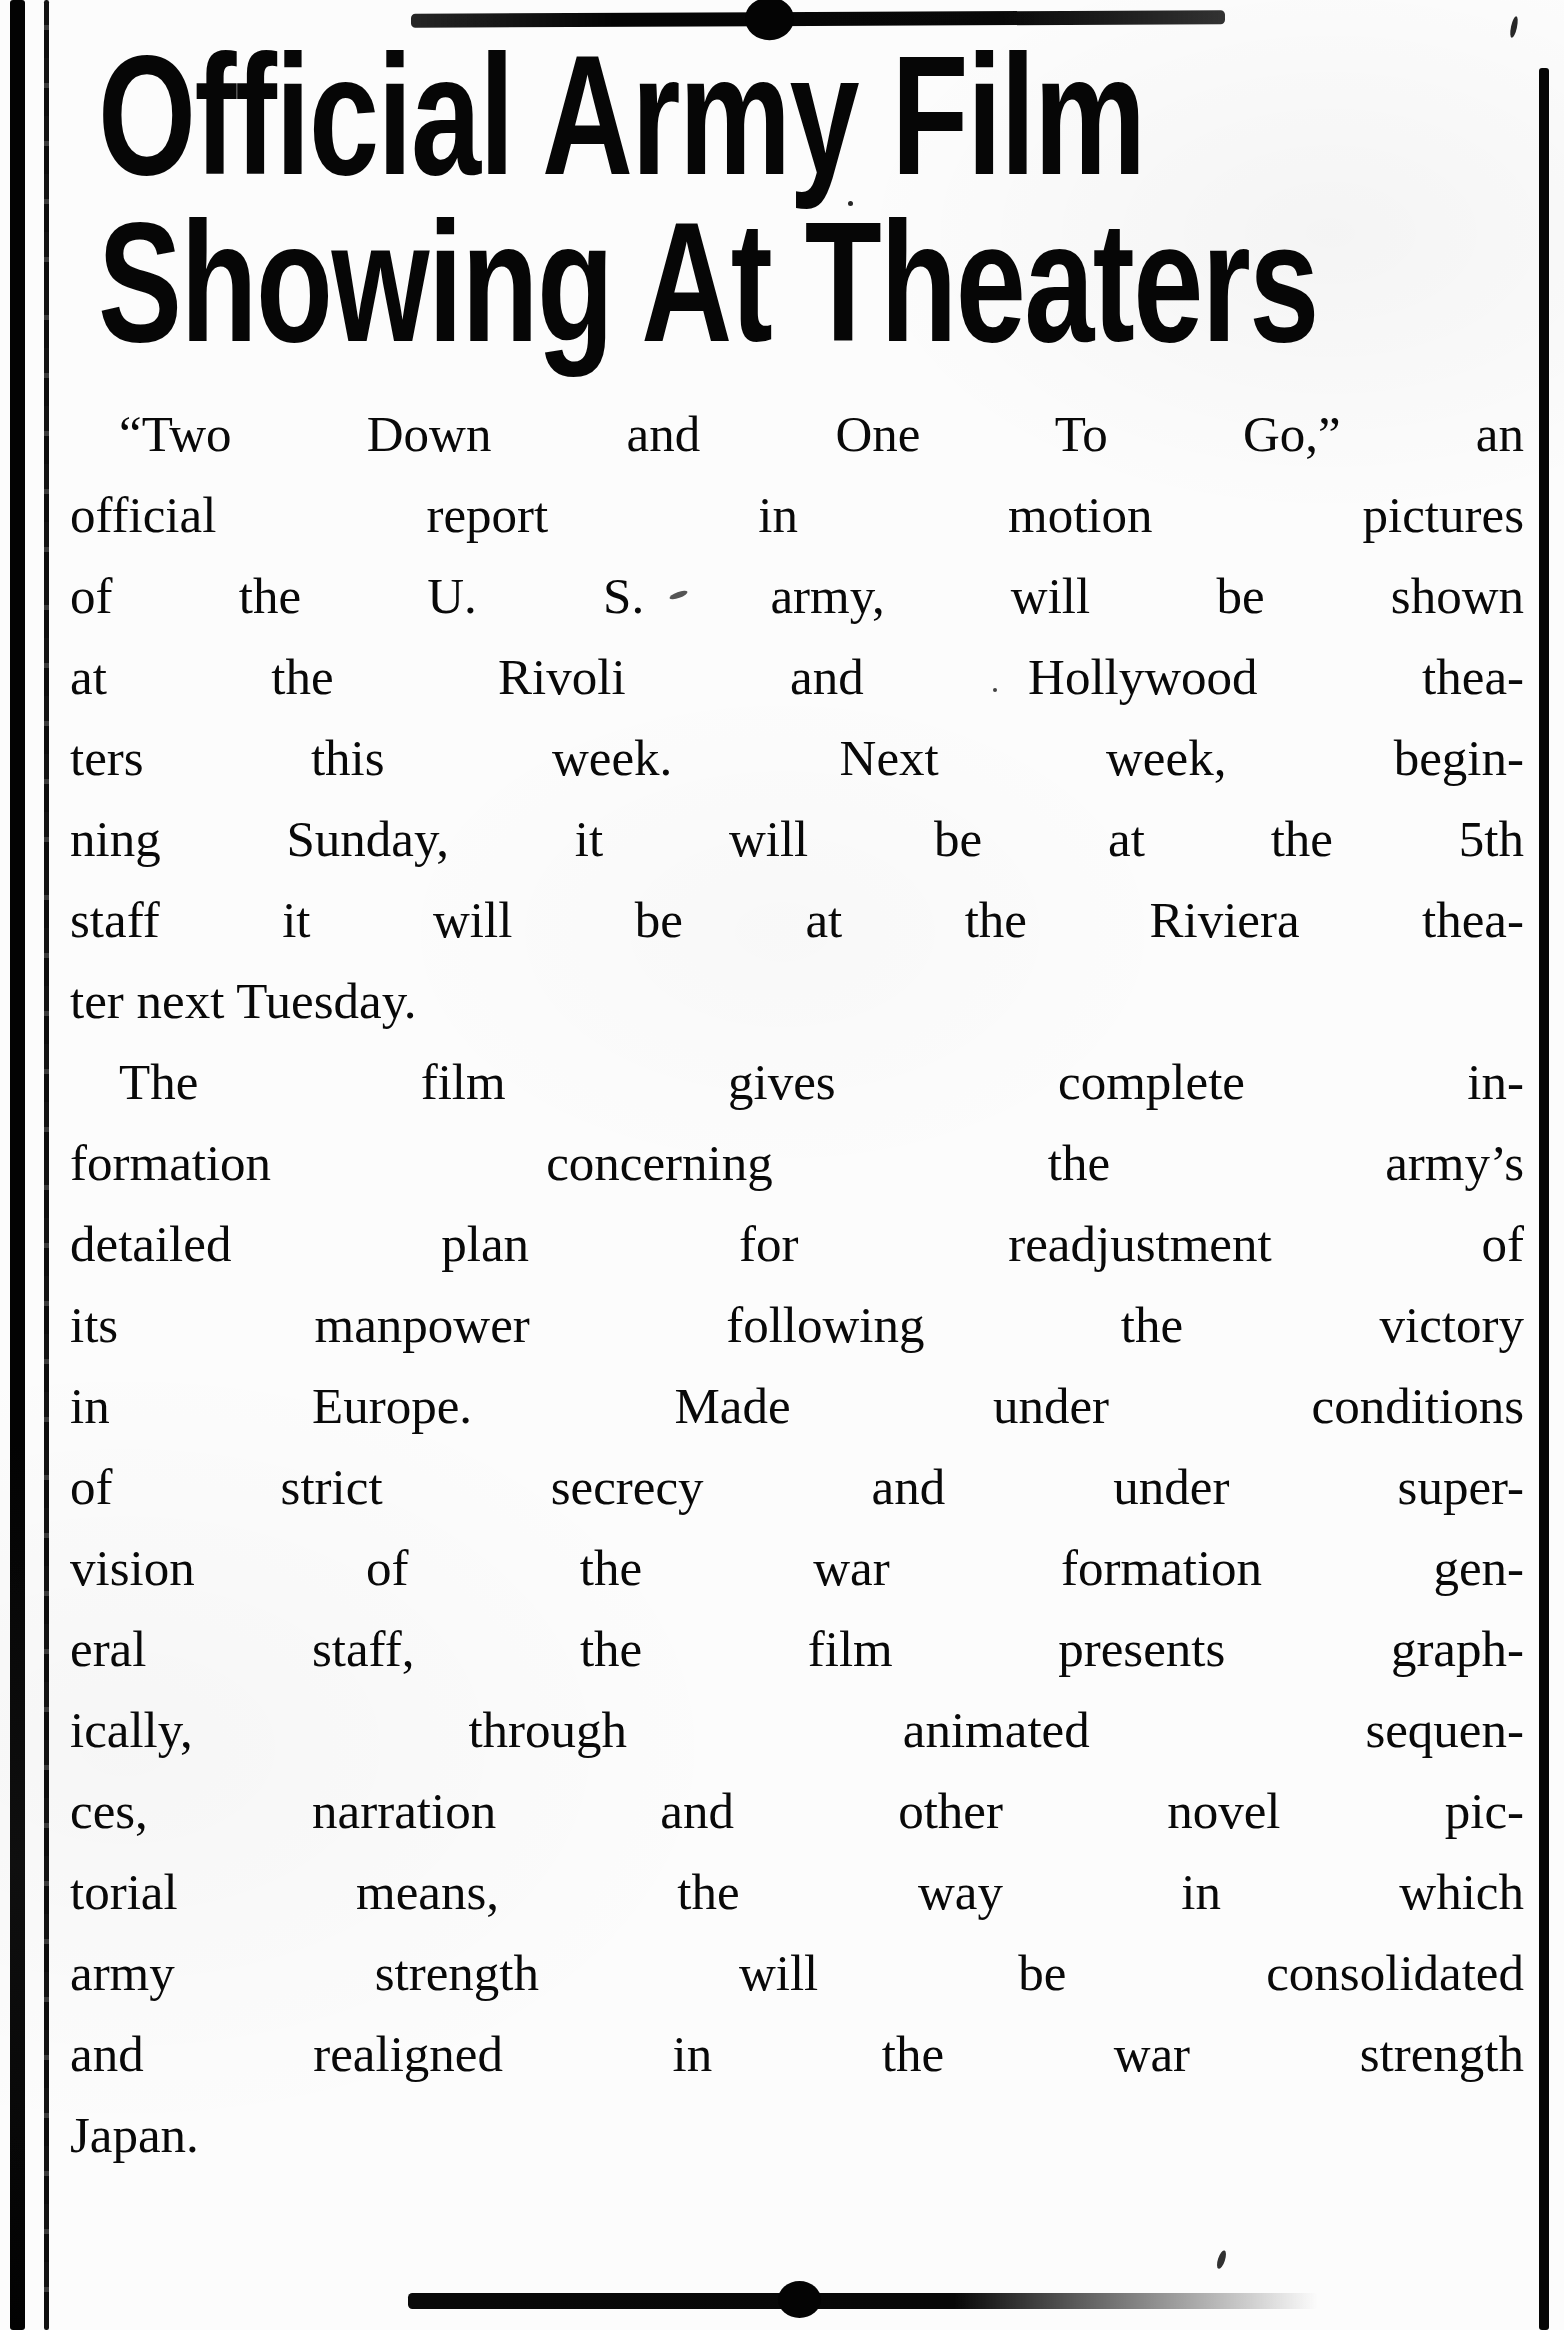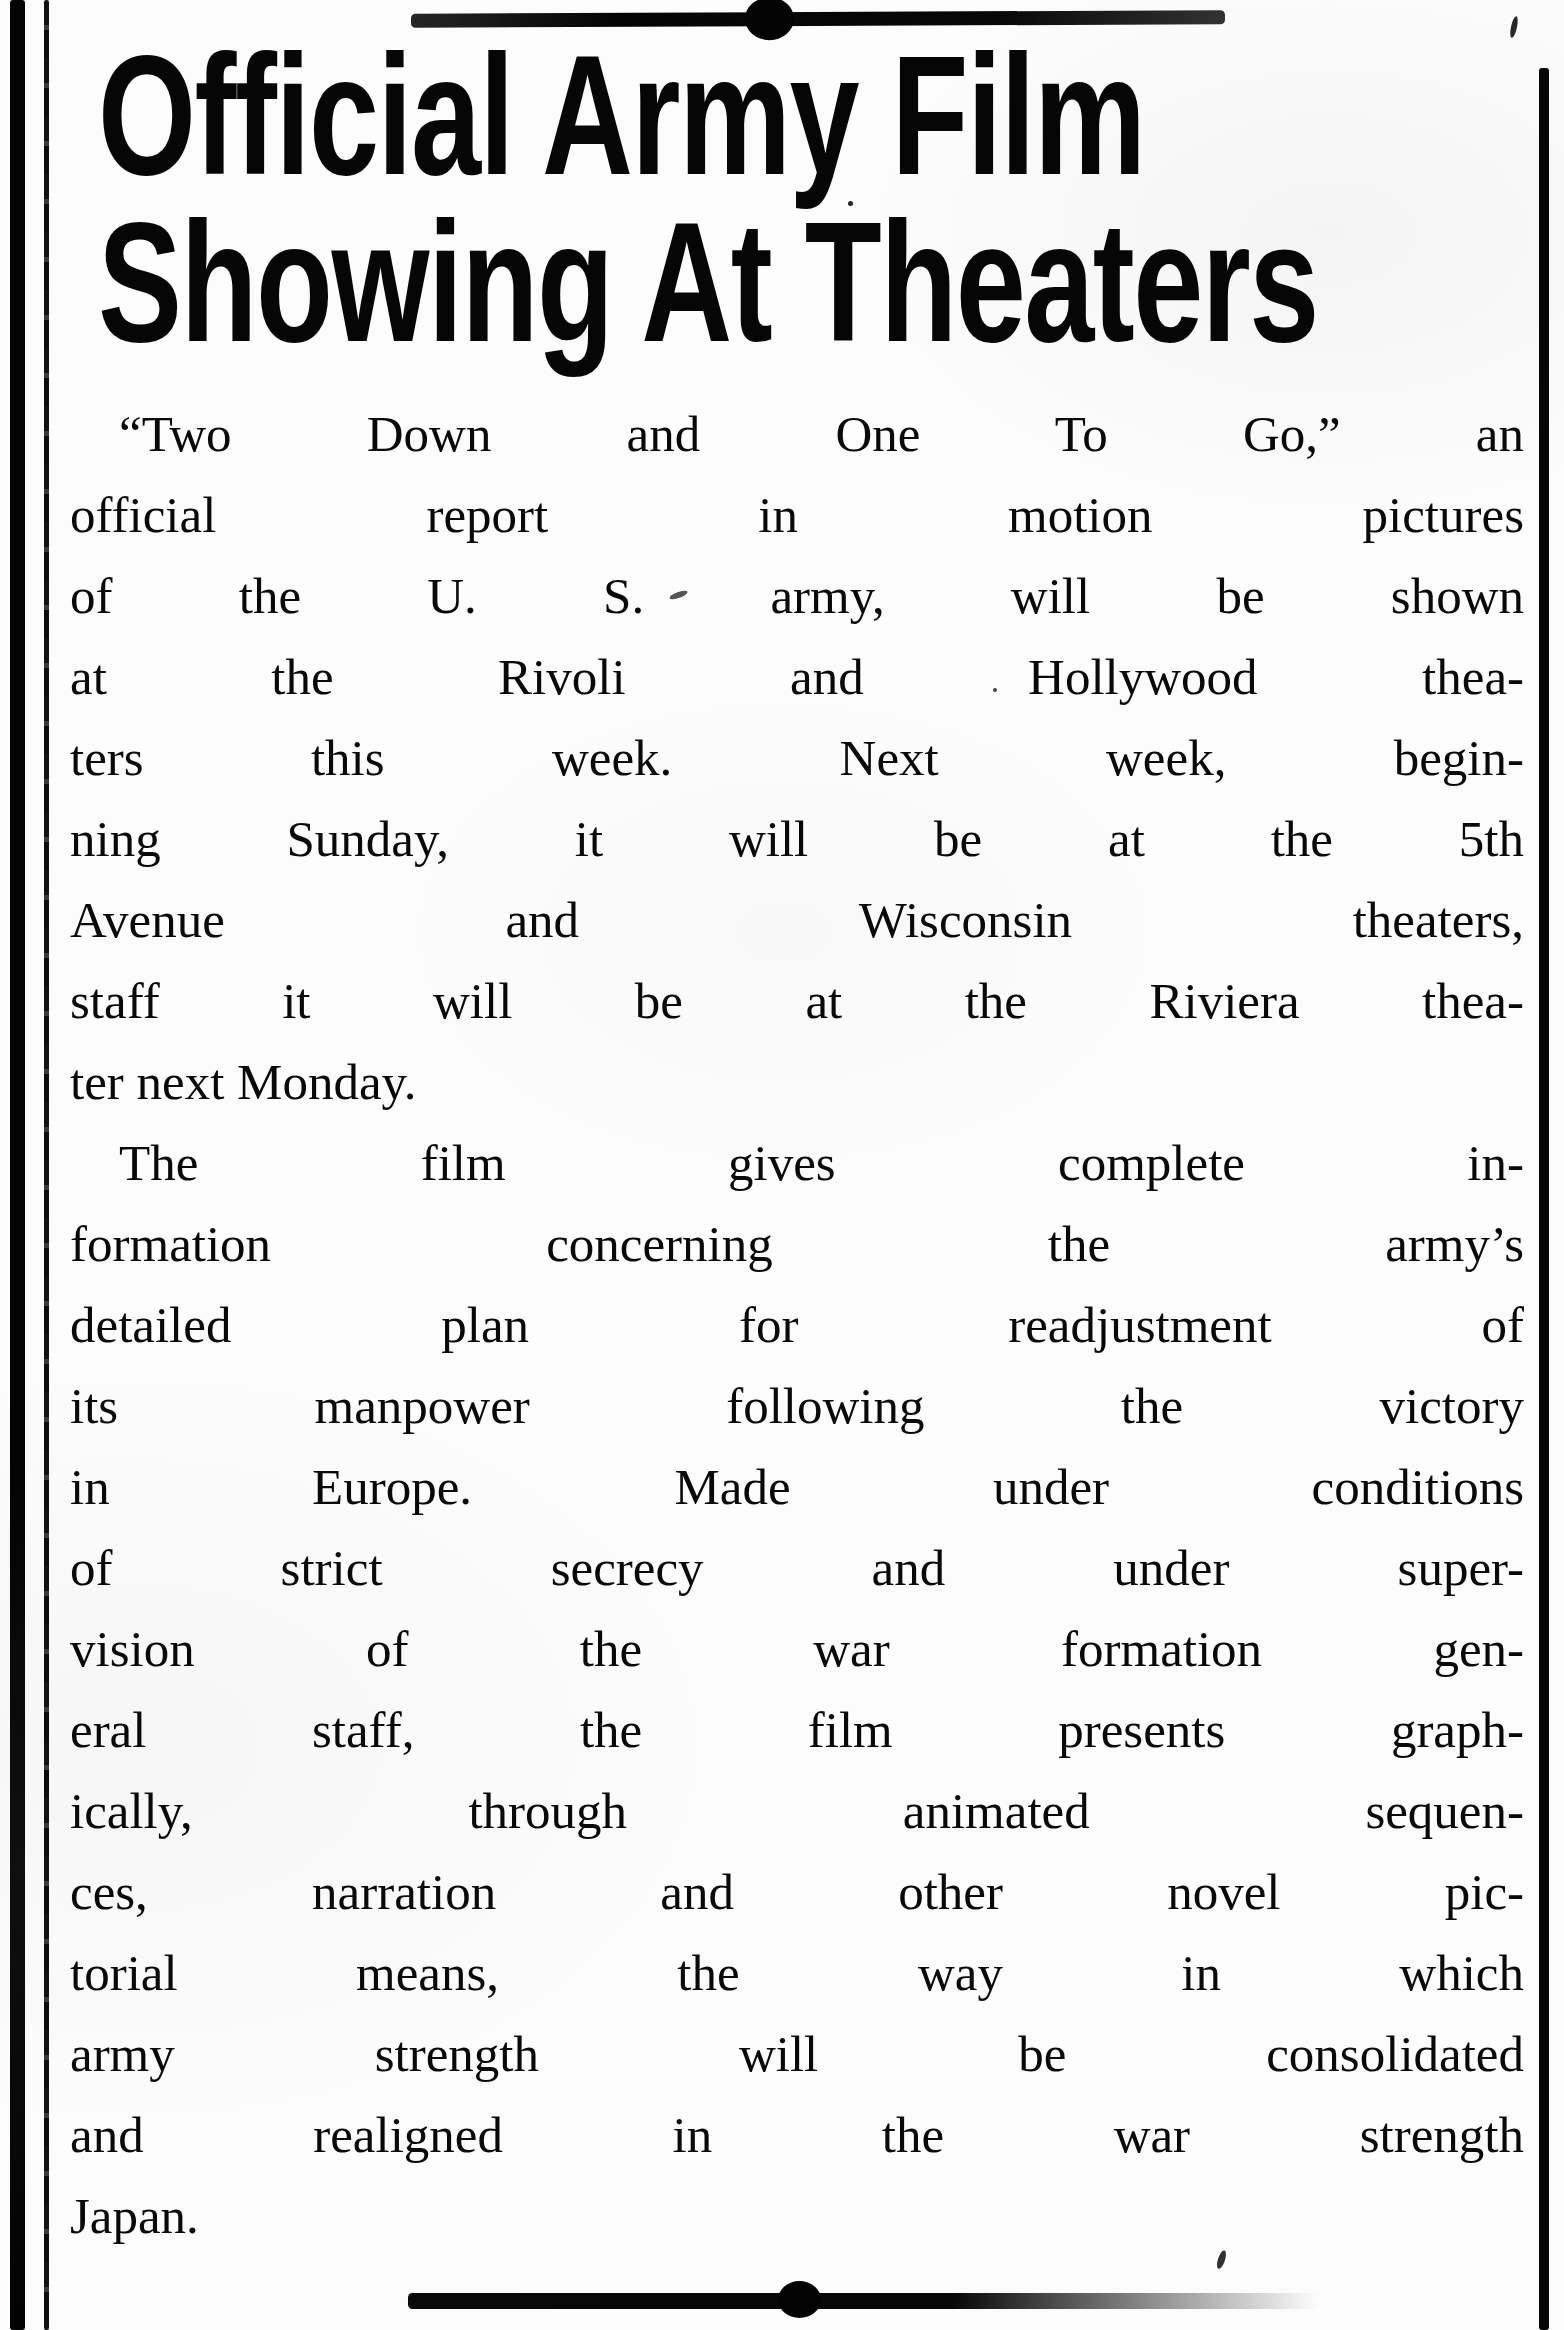--- a/index.html
+++ b/index.html
@@ -148,23 +148,22 @@
     </h1>
 
     <div class="body-copy">
       <div class="paragraph">
           <div class="text-line">“Two Down and One To Go,” an</div>
           <div class="text-line">official report in motion pictures</div>
           <div class="text-line">of the U. S. army, will be shown</div>
           <div class="text-line">at the Rivoli and Hollywood thea-</div>
           <div class="text-line">ters this week. Next week, begin-</div>
           <div class="text-line">ning Sunday, it will be at the 5th</div>
-          <div class="text-line">Avenue and Wisconsin theaters,</div>
           <div class="text-line">staff it will be at the Riviera thea-</div>
-          <div class="text-line">ter next Monday.</div>
+          <div class="text-line">ter next Tuesday.</div>
         </div>
       <div class="paragraph">
           <div class="text-line">The film gives complete in-</div>
           <div class="text-line">formation concerning the army’s</div>
           <div class="text-line">detailed plan for readjustment of</div>
           <div class="text-line">its manpower following the victory</div>
           <div class="text-line">in Europe. Made under conditions</div>
           <div class="text-line">of strict secrecy and under super-</div>
           <div class="text-line">vision of the war formation gen-</div>
           <div class="text-line">eral staff, the film presents graph-</div>

